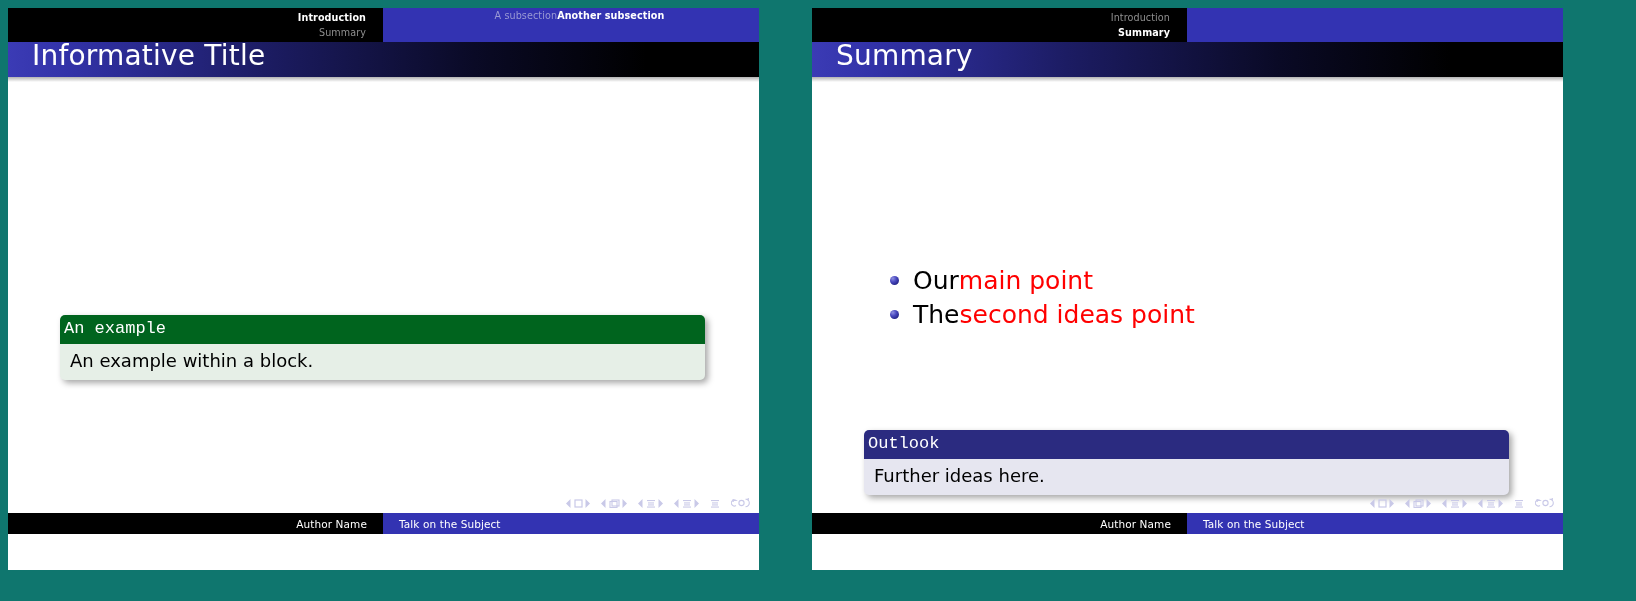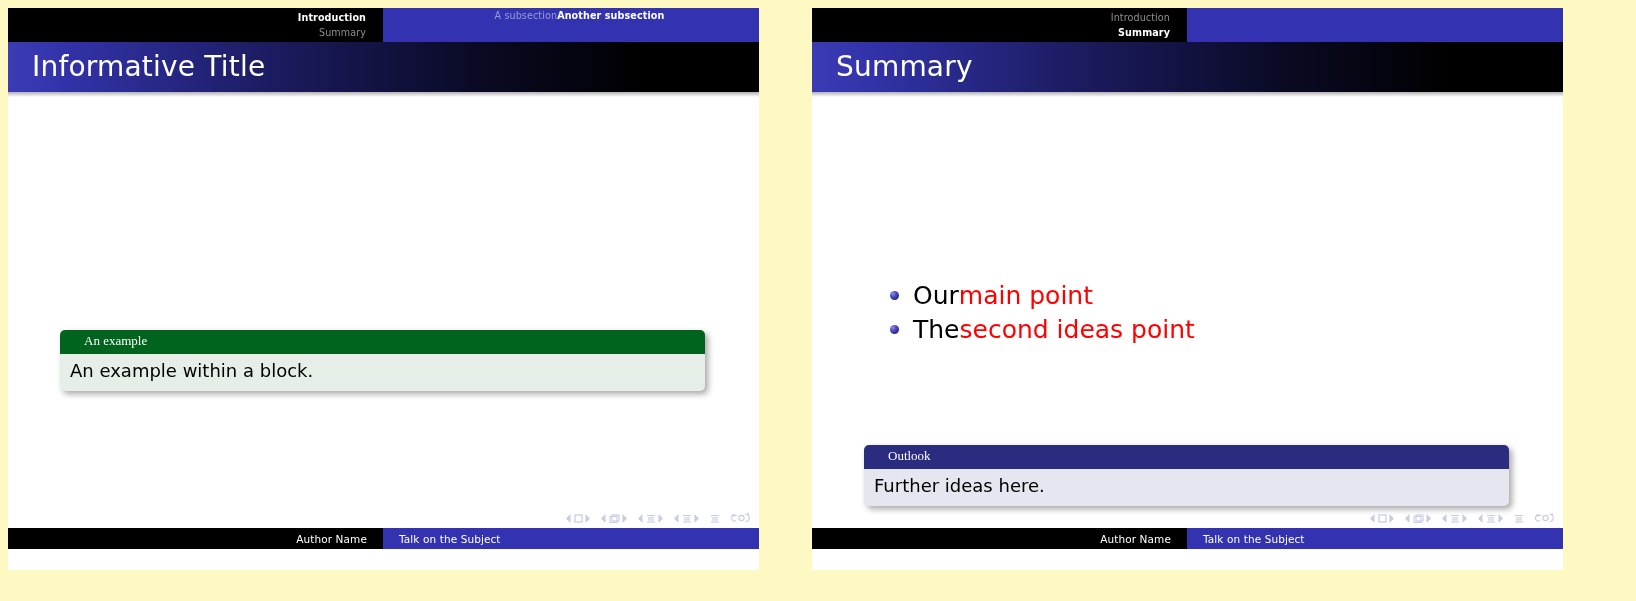--- a/index.html
+++ b/index.html
@@ -9,21 +9,21 @@
     height: 601px;
     background: #ffffff;
     font-family: "DejaVu Sans", sans-serif;
     overflow: hidden;
   }
 
   .page {
     position: relative;
     width: 1636px;
     height: 601px;
-    background: #fef9c3;
+    background: #0f766e;
   }
 
   
   .slide {
     position: absolute;
     top: 8px;
     width: 751px;
     height: 562px;
     background: #ffffff;
   }
@@ -66,24 +66,23 @@
     font-family: "DejaVu Sans", sans-serif;
   }
   .nav-entry.active   { color: #ffffff; font-weight: bold; }
   .nav-entry.inactive { color: #8f8f8f; font-weight: normal; }
   .nav-subsections .nav-entry.inactive { color: #9a9ad4; }
 
   
   .title-bar {
     position: relative;
     width: 100%;
-    height: 50px;
+    height: 35px;
     background: linear-gradient(to right, #3b3bb5 0%, #3232a8 8%, #1c1c63 34%, #0a0a26 62%, #000000 85%, #000000 100%);
     display: flex;
-    align-items: center;
     padding-left: 24px;
     overflow: hidden;
   }
   .title-text {
     color: #ffffff;
     font-size: 28px;
     font-weight: normal;
     letter-spacing: .2px;
     font-family: "DejaVu Sans", sans-serif;
     line-height: 1;
@@ -104,25 +103,25 @@
 
   
   .block {
     position: absolute;
     border-radius: 5px;
     filter: drop-shadow(3px 3px 3px rgba(0,0,0,.35));
   }
   .block-title {
     border-top-left-radius: 5px;
     border-top-right-radius: 5px;
-    padding: 4px 10px 5px 24px;
+    padding: 4px 10px 5px 4px;
     color: #ffffff;
-    font-size: 13px;
+    font-size: 17px;
     line-height: 1.15;
-    font-family: Liberation Serif, serif;
+    font-family: Liberation Mono, monospace;
   }
   .block-body {
     border-bottom-left-radius: 5px;
     border-bottom-right-radius: 5px;
     padding: 6px 10px 9px 10px;
     font-size: 18px;
     line-height: 1.2;
     color: #000000;
     font-family: "DejaVu Sans", sans-serif;
   }

